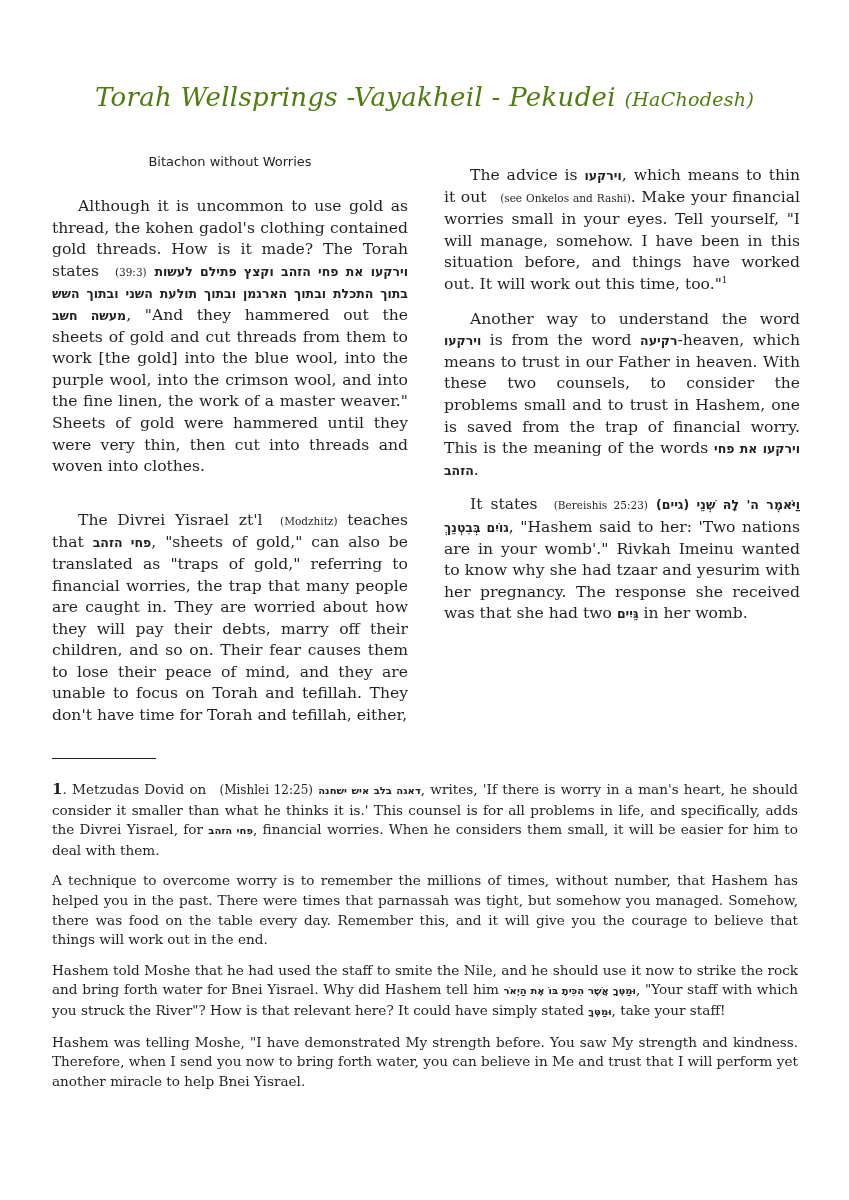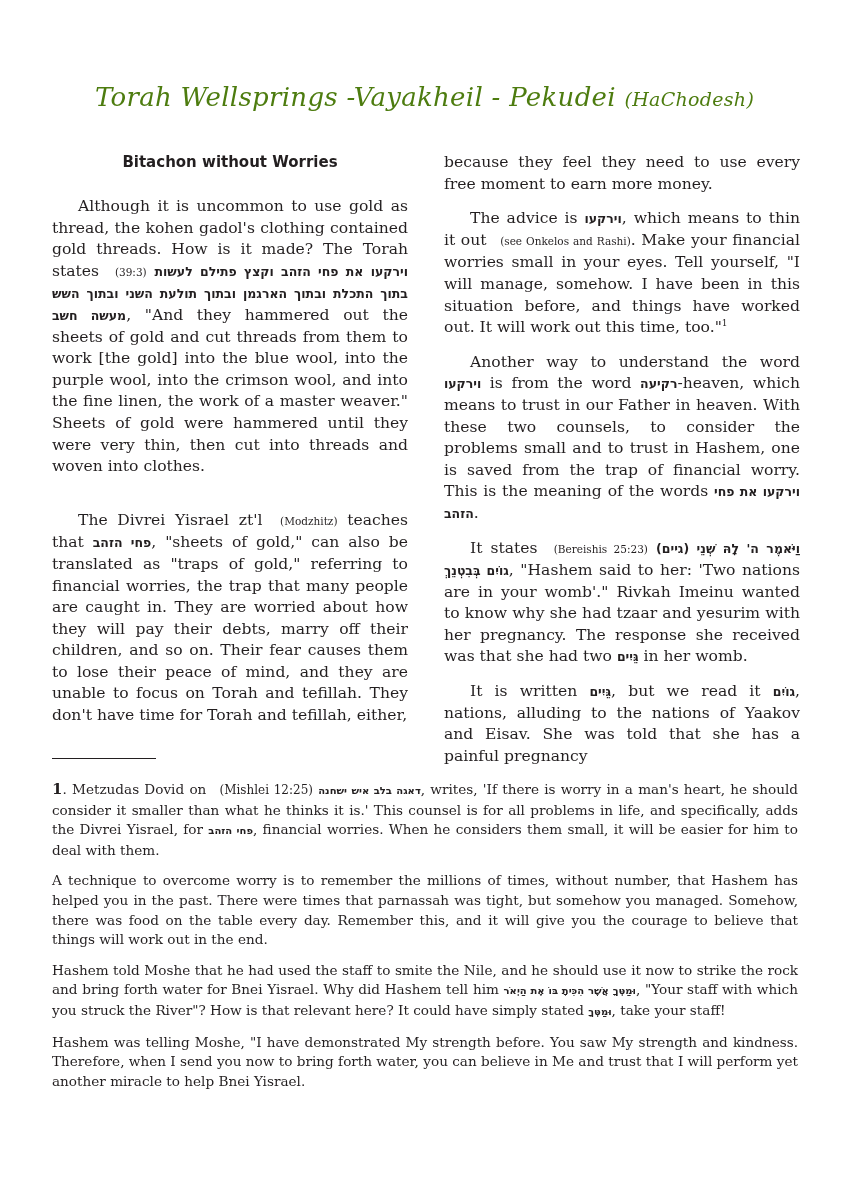--- a/index.html
+++ b/index.html
@@ -5,21 +5,21 @@
   html, body { margin: 0; padding: 0; background: #ffffff; }
   body { width: 849px; height: 1200px; position: relative; overflow: hidden; color: #231f20;
          font-family: "DejaVu Serif", "Liberation Serif", serif; }
   .title { position: absolute; top: 82px; left: 0; width: 849px; text-align: center;
            font-family: "DejaVu Serif", "Liberation Serif", serif; font-style: italic;
            font-size: 26px; letter-spacing: 0.3px; color: #4d7c0f; }
   .title .sub { font-size: 19px; }
   .col { position: absolute; top: 152px; width: 356px; font-size: 15.6px; line-height: 21.6px; text-align: justify; }
   .col.left { left: 52px; }
   .col.right { left: 444px; }
-  .heading { font-family: "DejaVu Sans", "Liberation Sans", sans-serif; font-weight: bold; font-size: 15px;
+  .heading { font-family: "DejaVu Sans", "Liberation Sans", sans-serif; font-weight: normal; font-size: 13px;
              text-align: center; margin: 0 0 24px 0; line-height: 20px; }
   .col p { margin: 0; text-indent: 26px; }
   .col p.noindent { text-indent: 0; }
   .gap-s { height: 13px; }
   .gap-l { height: 32px; }
   .src { font-size: 10.5px; margin-left: 8px; }
   .heb { font-family: "DejaVu Sans", "Liberation Sans", sans-serif; font-size: 12.5px; direction: rtl; unicode-bidi: embed; font-weight: bold; }
   sup { font-size: 9px; line-height: 0; }
   .rule { position: absolute; top: 758px; left: 52px; width: 104px; border-top: 1px solid #231f20; }
   .notes { position: absolute; top: 780px; left: 52px; width: 746px; font-size: 13.6px; line-height: 19.6px; text-align: justify; }
@@ -42,38 +42,34 @@
     <span>Although it is uncommon to use gold as thread, the kohen gadol's clothing contained gold threads. How is it made? The Torah states </span><span class="src">(39:3)</span>
     <span class="heb">וירקעו את פחי הזהב וקצץ פתילם לעשות בתוך התכלת ובתוך הארגמן ובתוך תולעת השני ובתוך השש מעשה חשב</span><span>, "And they hammered out the sheets of gold and cut threads from them to work [the gold] into the blue wool, into the purple wool, into the crimson wool, and into the fine linen, the work of a master weaver." Sheets of gold were hammered until they were very thin, then cut into threads and woven into clothes.</span>
   </p>
   <div class="gap-l"></div>
   <p>
     <span>The Divrei Yisrael zt'l </span><span class="src">(Modzhitz)</span><span> teaches that </span><span class="heb">פחי הזהב</span><span>, "sheets of gold," can also be translated as "traps of gold," referring to financial worries, the trap that many people are caught in. They are worried about how they will pay their debts, marry off their children, and so on. Their fear causes them to lose their peace of mind, and they are unable to focus on Torah and tefillah. They don't have time for Torah and tefillah, either,</span>
   </p>
 </div>
 
 <div class="col right">
-  <p class="noindent">because they feel they need to use every free moment to earn more money.</p>
   <div class="gap-s"></div>
   <p>
     <span>The advice is </span><span class="heb">וירקעו</span><span>, which means to thin it out </span><span class="src">(see Onkelos and Rashi)</span><span>. Make your financial worries small in your eyes. Tell yourself, "I will manage, somehow. I have been in this situation before, and things have worked out. It will work out this time, too."</span><sup>1</sup>
   </p>
   <div class="gap-s"></div>
   <p>
     <span>Another way to understand the word </span><span class="heb">וירקעו</span><span> is from the word </span><span class="heb">רקיעה</span><span>-heaven, which means to trust in our Father in heaven. With these two counsels, to consider the problems small and to trust in Hashem, one is saved from the trap of financial worry. This is the meaning of the words </span><span class="heb">וירקעו את פחי הזהב</span><span>.</span>
   </p>
   <div class="gap-s"></div>
   <p>
     <span>It states </span><span class="src">(Bereishis 25:23)</span>
     <span class="heb">וַיֹּאמֶר ה' לָהּ שְׁנֵי (גיים) גוֹיִם בְּבִטְנֵךְ</span><span>, "Hashem said to her: 'Two nations are in your womb'." Rivkah Imeinu wanted to know why she had tzaar and yesurim with her pregnancy. The response she received was that she had two </span><span class="heb">גֵּיִים</span><span> in her womb.</span>
   </p>
   <div class="gap-s"></div>
-  <p>
-    <span>It is written </span><span class="heb">גֵּיִים</span><span>, but we read it </span><span class="heb">גוֹיִם</span><span>, nations, alluding to the nations of Yaakov and Eisav. She was told that she has a painful pregnancy</span>
-  </p>
 </div>
 
 <div class="rule"></div>
 
 <div class="notes">
   <p>
     <span class="fn-num">1</span><span>. Metzudas Dovid on </span><span class="src">(Mishlei 12:25)</span>
     <span class="heb">דאגה בלב איש ישחנה</span><span>, writes, 'If there is worry in a man's heart, he should consider it smaller than what he thinks it is.' This counsel is for all problems in life, and specifically, adds the Divrei Yisrael, for </span><span class="heb">פחי הזהב</span><span>, financial worries. When he considers them small, it will be easier for him to deal with them.</span>
   </p>
   <p>A technique to overcome worry is to remember the millions of times, without number, that Hashem has helped you in the past. There were times that parnassah was tight, but somehow you managed. Somehow, there was food on the table every day. Remember this, and it will give you the courage to believe that things will work out in the end.</p>

